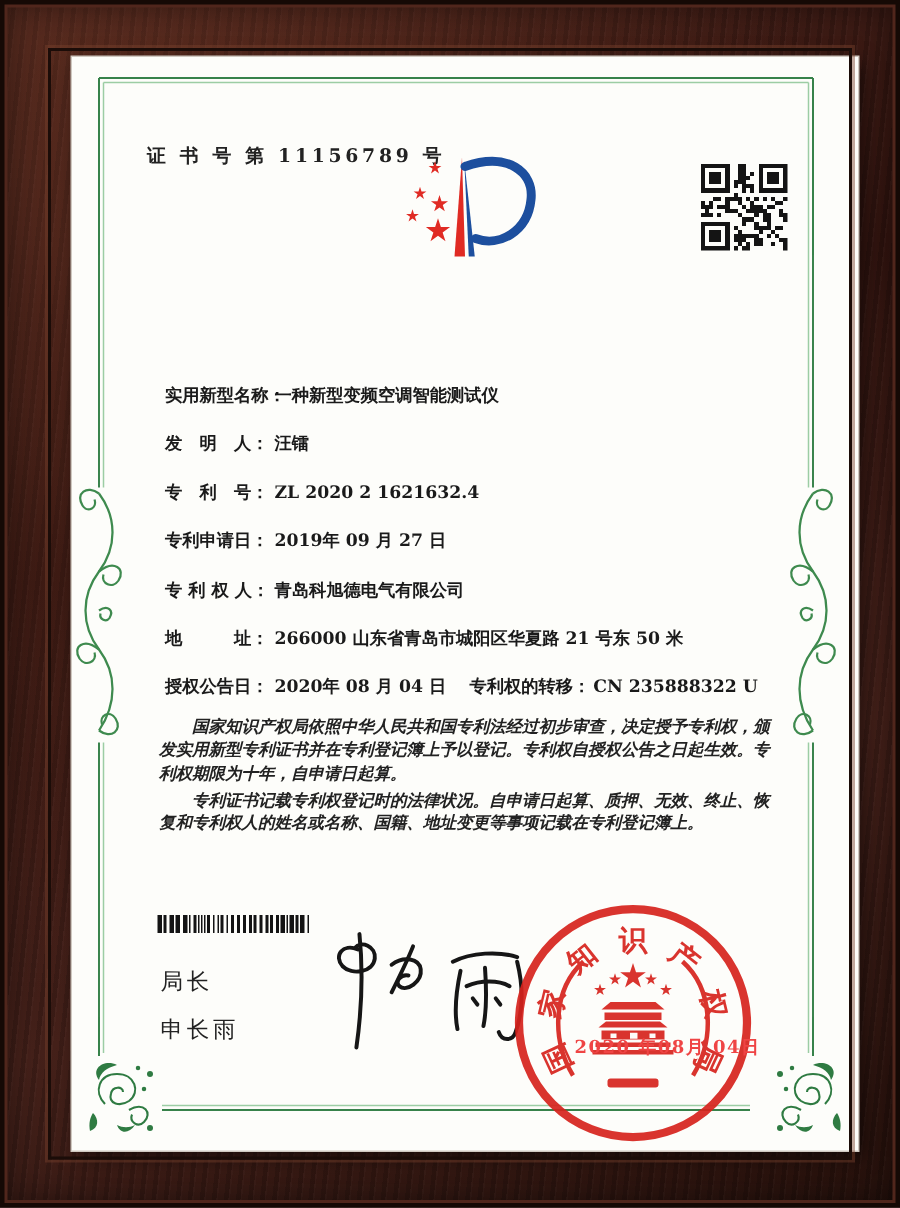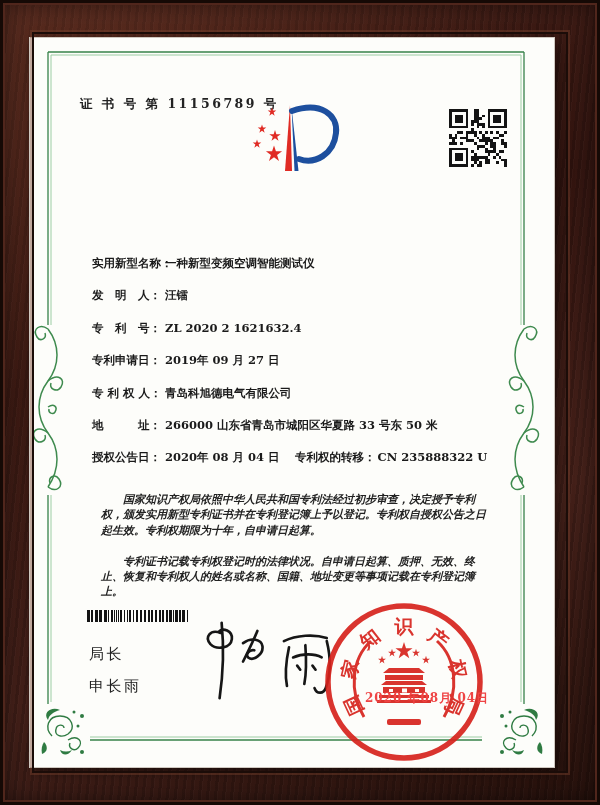--- a/index.html
+++ b/index.html
@@ -8,21 +8,21 @@
   
   .frame{position:absolute;inset:0;
     background:
       radial-gradient(120% 120% at 18% 12%, rgba(133,68,45,.28), transparent 60%),
       repeating-linear-gradient(96deg, rgba(0,0,0,.14) 0 3px, rgba(255,255,255,.02) 3px 4px, transparent 4px 8px),
       linear-gradient(158deg,#4b241b 0%,#331510 38%,#45211a 68%,#26110c 100%);
     box-shadow: inset 0 0 0 3px #150905, inset 0 0 0 5px #50261c, inset 0 0 26px rgba(0,0,0,.6);}
   .frame::after{content:'';position:absolute;inset:32px;border:2px solid #1b0c08;
     box-shadow:0 0 0 2px rgba(120,64,44,.45);pointer-events:none;}
   
-  .page{position:absolute;left:30px;top:38px;width:524px;height:729px;background:#fdfdfa;
+  .page{position:absolute;left:48px;top:38px;width:524px;height:729px;background:#fdfdfa;
     box-shadow:0 0 0 1px #cfc8c0, 3px 4px 12px rgba(0,0,0,.55);}
   .border-art{position:absolute;left:0;top:0;width:524px;height:729px;}
   .gline-o{stroke:#37824a;stroke-width:1.3;fill:none;}
   .gline-i{stroke:#9ccda4;stroke-width:1;fill:none;}
   .flourish{stroke:#3e8a4e;stroke-width:1.5;fill:none;}
   .floral-f{fill:#2f7b42;}
   .floral-s{stroke:#2f7b42;stroke-width:1.4;fill:none;}
   
   .cert-no{position:absolute;left:50px;top:58px;font-size:12.5px;letter-spacing:2.5px;color:#222;font-weight:600;}
   .logo{position:absolute;left:215px;top:60px;width:100px;height:84px;}
@@ -30,22 +30,22 @@
   .title{position:absolute;left:0;top:153px;width:100%;margin:0;text-align:center;
     font-size:29px;font-weight:bold;letter-spacing:3px;color:#101010;}
   
   .fields{position:absolute;left:62px;top:218px;width:430px;font-size:11.5px;font-weight:bold;color:#1a1a1a;}
   .frow{height:32.4px;line-height:15px;position:relative;white-space:nowrap;}
   .flabel{display:inline-block;width:73px;}
   .pair2{position:absolute;left:203px;top:0;}
   .pair2 .flabel{width:auto;margin-right:2px;}
   
   .body-text{position:absolute;left:55px;top:438px;width:420px;color:#222;}
-  .body-text p{margin:16px;text-indent:2em;font-style:italic;font-weight:600;
-    font-size:11px;line-height:15.3px;font-family:Liberation Sans, sans-serif;}
+  .body-text p{margin:3px;text-indent:2em;font-style:italic;font-weight:600;
+    font-size:11px;line-height:15.3px;font-family:Liberation Mono, monospace;}
   
   .barcode{position:absolute;left:57px;top:572px;width:146px;height:12px;display:flex;align-items:stretch;}
   .barcode div{background:#141414;height:100%;}
   .signer{position:absolute;left:59px;top:607px;font-family:"Liberation Sans",sans-serif;
     font-size:15px;letter-spacing:2.5px;color:#222;font-weight:500;}
   .signer .line2{margin-top:13px;text-align:center;}
   .signature{position:absolute;left:160px;top:578px;width:148px;height:88px;}
   .sig{stroke:#161616;stroke-width:2.6;fill:none;stroke-linecap:round;stroke-linejoin:round;}
   .seal{position:absolute;left:289px;top:559px;width:170px;height:170px;opacity:.92;}
   .seal-ch{font-size:19px;font-weight:bold;fill:#d7231d;font-family:"DejaVu Serif",serif;}
@@ -265,21 +265,21 @@
       <div class="frow">
         <span class="flabel">专　利　号：</span><span class="fvalue">ZL 2020 2 1621632.4</span>
       </div>
       <div class="frow">
         <span class="flabel">专利申请日：</span><span class="fvalue">2019年 09 月 27 日</span>
       </div>
       <div class="frow">
         <span class="flabel">专 利 权 人：</span><span class="fvalue">青岛科旭德电气有限公司</span>
       </div>
       <div class="frow">
-        <span class="flabel">地　　　址：</span><span class="fvalue">266000 山东省青岛市城阳区华夏路 33 号东 50 米</span>
+        <span class="flabel">地　　　址：</span><span class="fvalue">266000 山东省青岛市城阳区华夏路 21 号东 50 米</span>
       </div>
       <div class="frow">
         <span class="flabel">授权公告日：</span><span class="fvalue">2020年 08 月 04 日</span>
         <span class="pair2"><span class="flabel">专利权的转移：</span><span class="fvalue">CN 235888322 U</span></span>
       </div>
     </div>
 
     <div class="body-text">
       <p>国家知识产权局依照中华人民共和国专利法经过初步审查，决定授予专利权，颁发实用新型专利证书并在专利登记簿上予以登记。专利权自授权公告之日起生效。专利权期限为十年，自申请日起算。</p>
       <p>专利证书记载专利权登记时的法律状况。自申请日起算、质押、无效、终止、恢复和专利权人的姓名或名称、国籍、地址变更等事项记载在专利登记簿上。</p>

